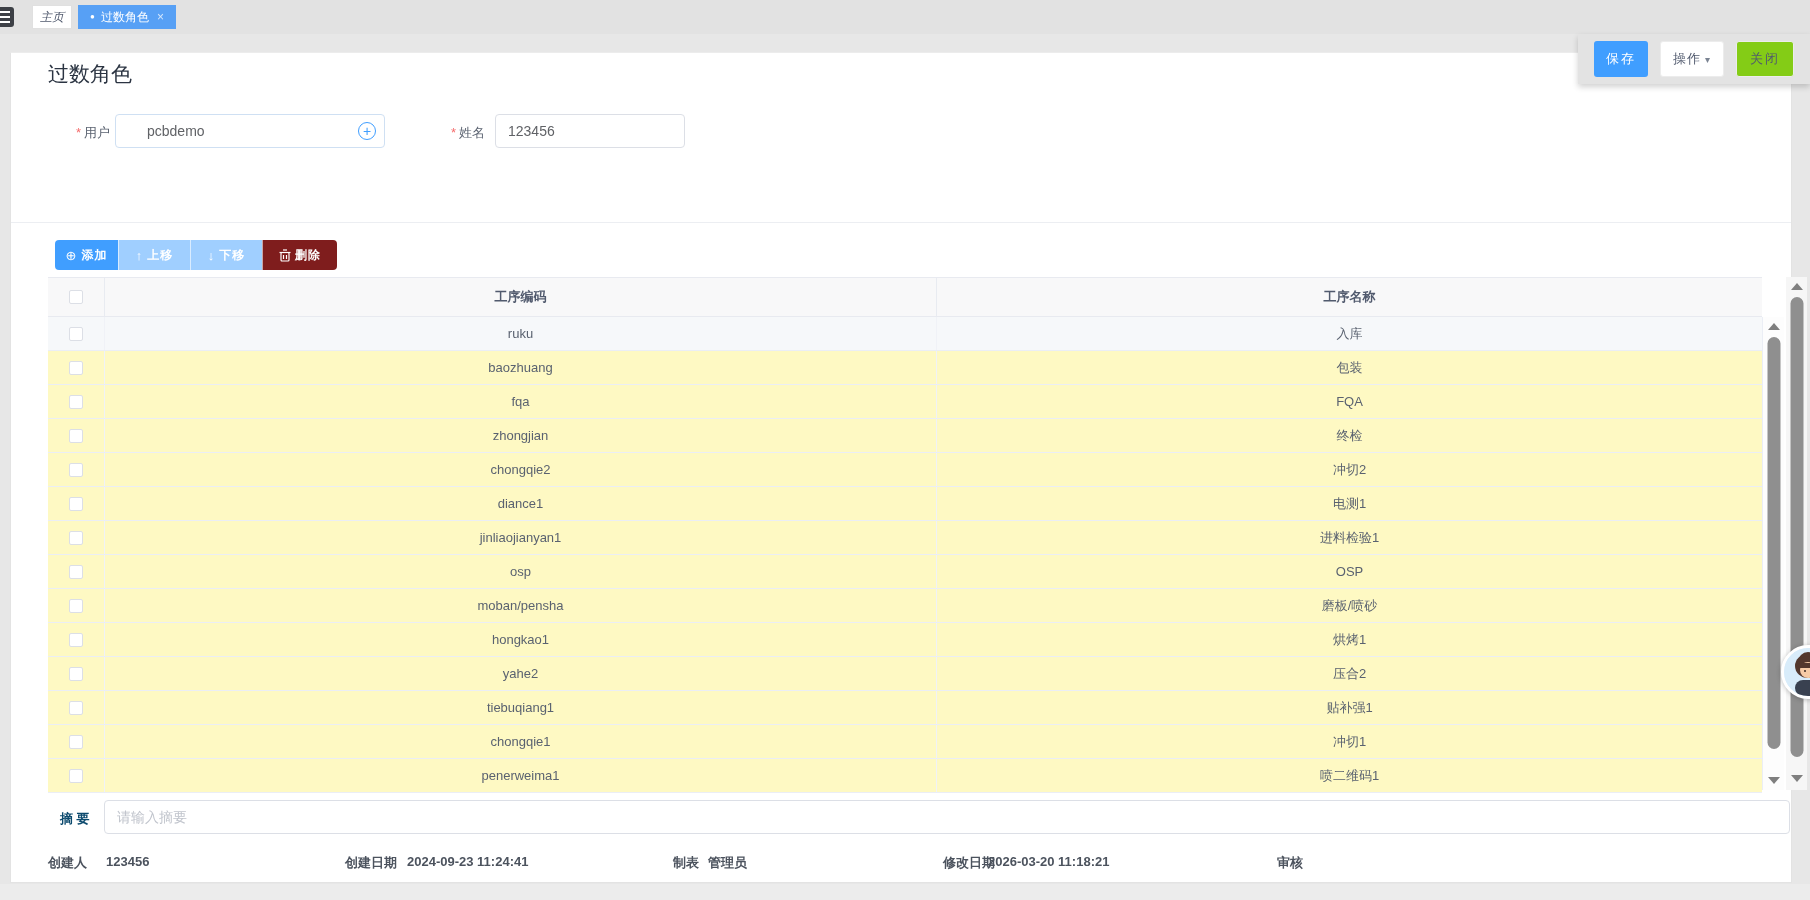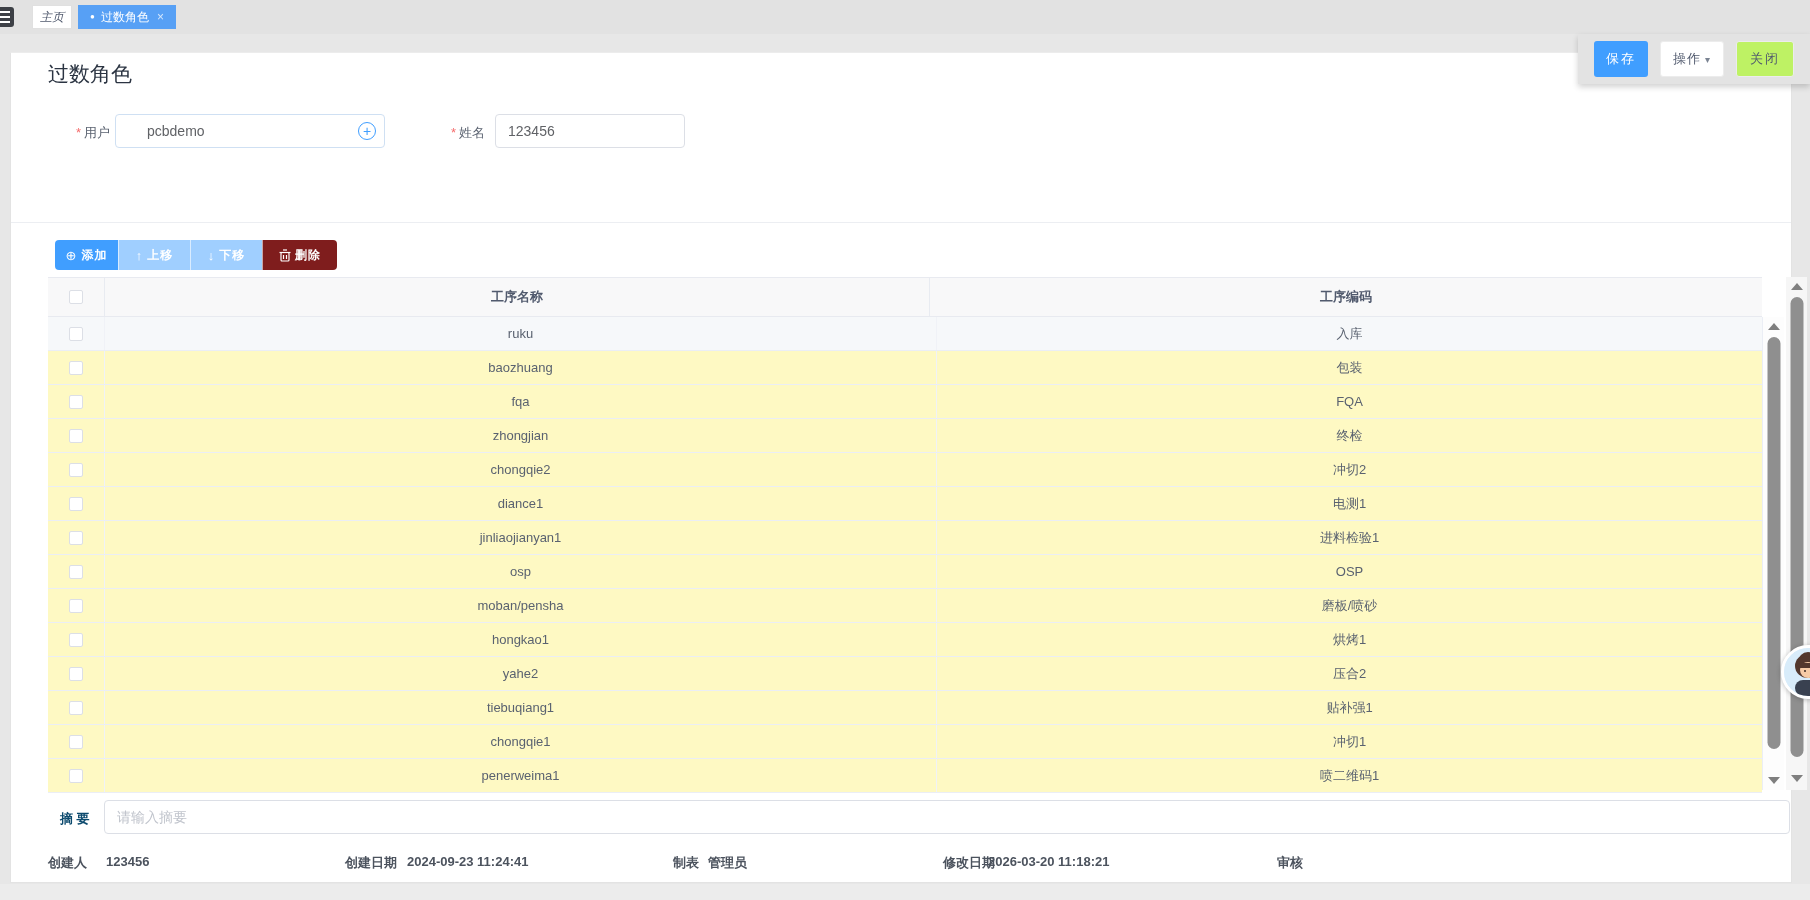--- a/index.html
+++ b/index.html
@@ -28,21 +28,21 @@
     background:#fff; border:1px solid #e3e3e3; border-top:1px solid #ececec; }
 
   
   .action-bar { position:absolute; left:1578px; top:34px; width:232px; height:50px;
     background:#e3e3e3; box-shadow:0 3px 6px rgba(0,0,0,.18); display:flex;
     align-items:center; padding-left:16px; gap:12px; z-index:5; }
   .abtn { height:36px; border-radius:3px; font-size:13px; display:flex; align-items:center;
     justify-content:center; cursor:pointer; border:1px solid transparent; letter-spacing:2px; }
   .abtn-save { width:54px; background:#409eff; color:#fff; }
   .abtn-op { width:64px; background:#fff; color:#515a6e; border-color:#ececec; gap:4px; letter-spacing:1px; }
-  .abtn-close { width:58px; background:#bef264; color:#515a6e; border-color:#ececec; }
+  .abtn-close { width:58px; background:#84cc16; color:#515a6e; border-color:#ececec; }
   .caret { font-size:10px; color:#7b8493; }
 
   .page-title { position:absolute; left:48px; top:60px; font-size:21px; color:#2b3442; }
 
   
   .req { color:#f56c6c; margin-right:3px; font-size:13px; }
   .flabel { font-size:13px; color:#5a6270; }
   .field-user-label { position:absolute; left:76px; top:124px; }
   .input { position:absolute; height:34px; border:1px solid #dcdfe6; border-radius:4px;
     background:#fff; font-size:14px; color:#606266; padding:0 12px;
@@ -183,22 +183,22 @@
       </g>
     </svg>
     <span>删除</span>
   </div>
 </div>
 
 <div class="thead">
   <div class="th col-cb">
     <span class="checkbox"></span>
   </div>
+  <div class="th col-code">工序编码</div>
   <div class="th col-name">工序名称</div>
-  <div class="th col-code">工序编码</div>
 </div>
 
 <div class="tbody" id="tbody">
     <div class="trow current">
       <div class="td col-cb">
         <span class="checkbox"></span>
       </div>
       <div class="td col-code">ruku</div>
       <div class="td col-name">入库</div>
     </div>

